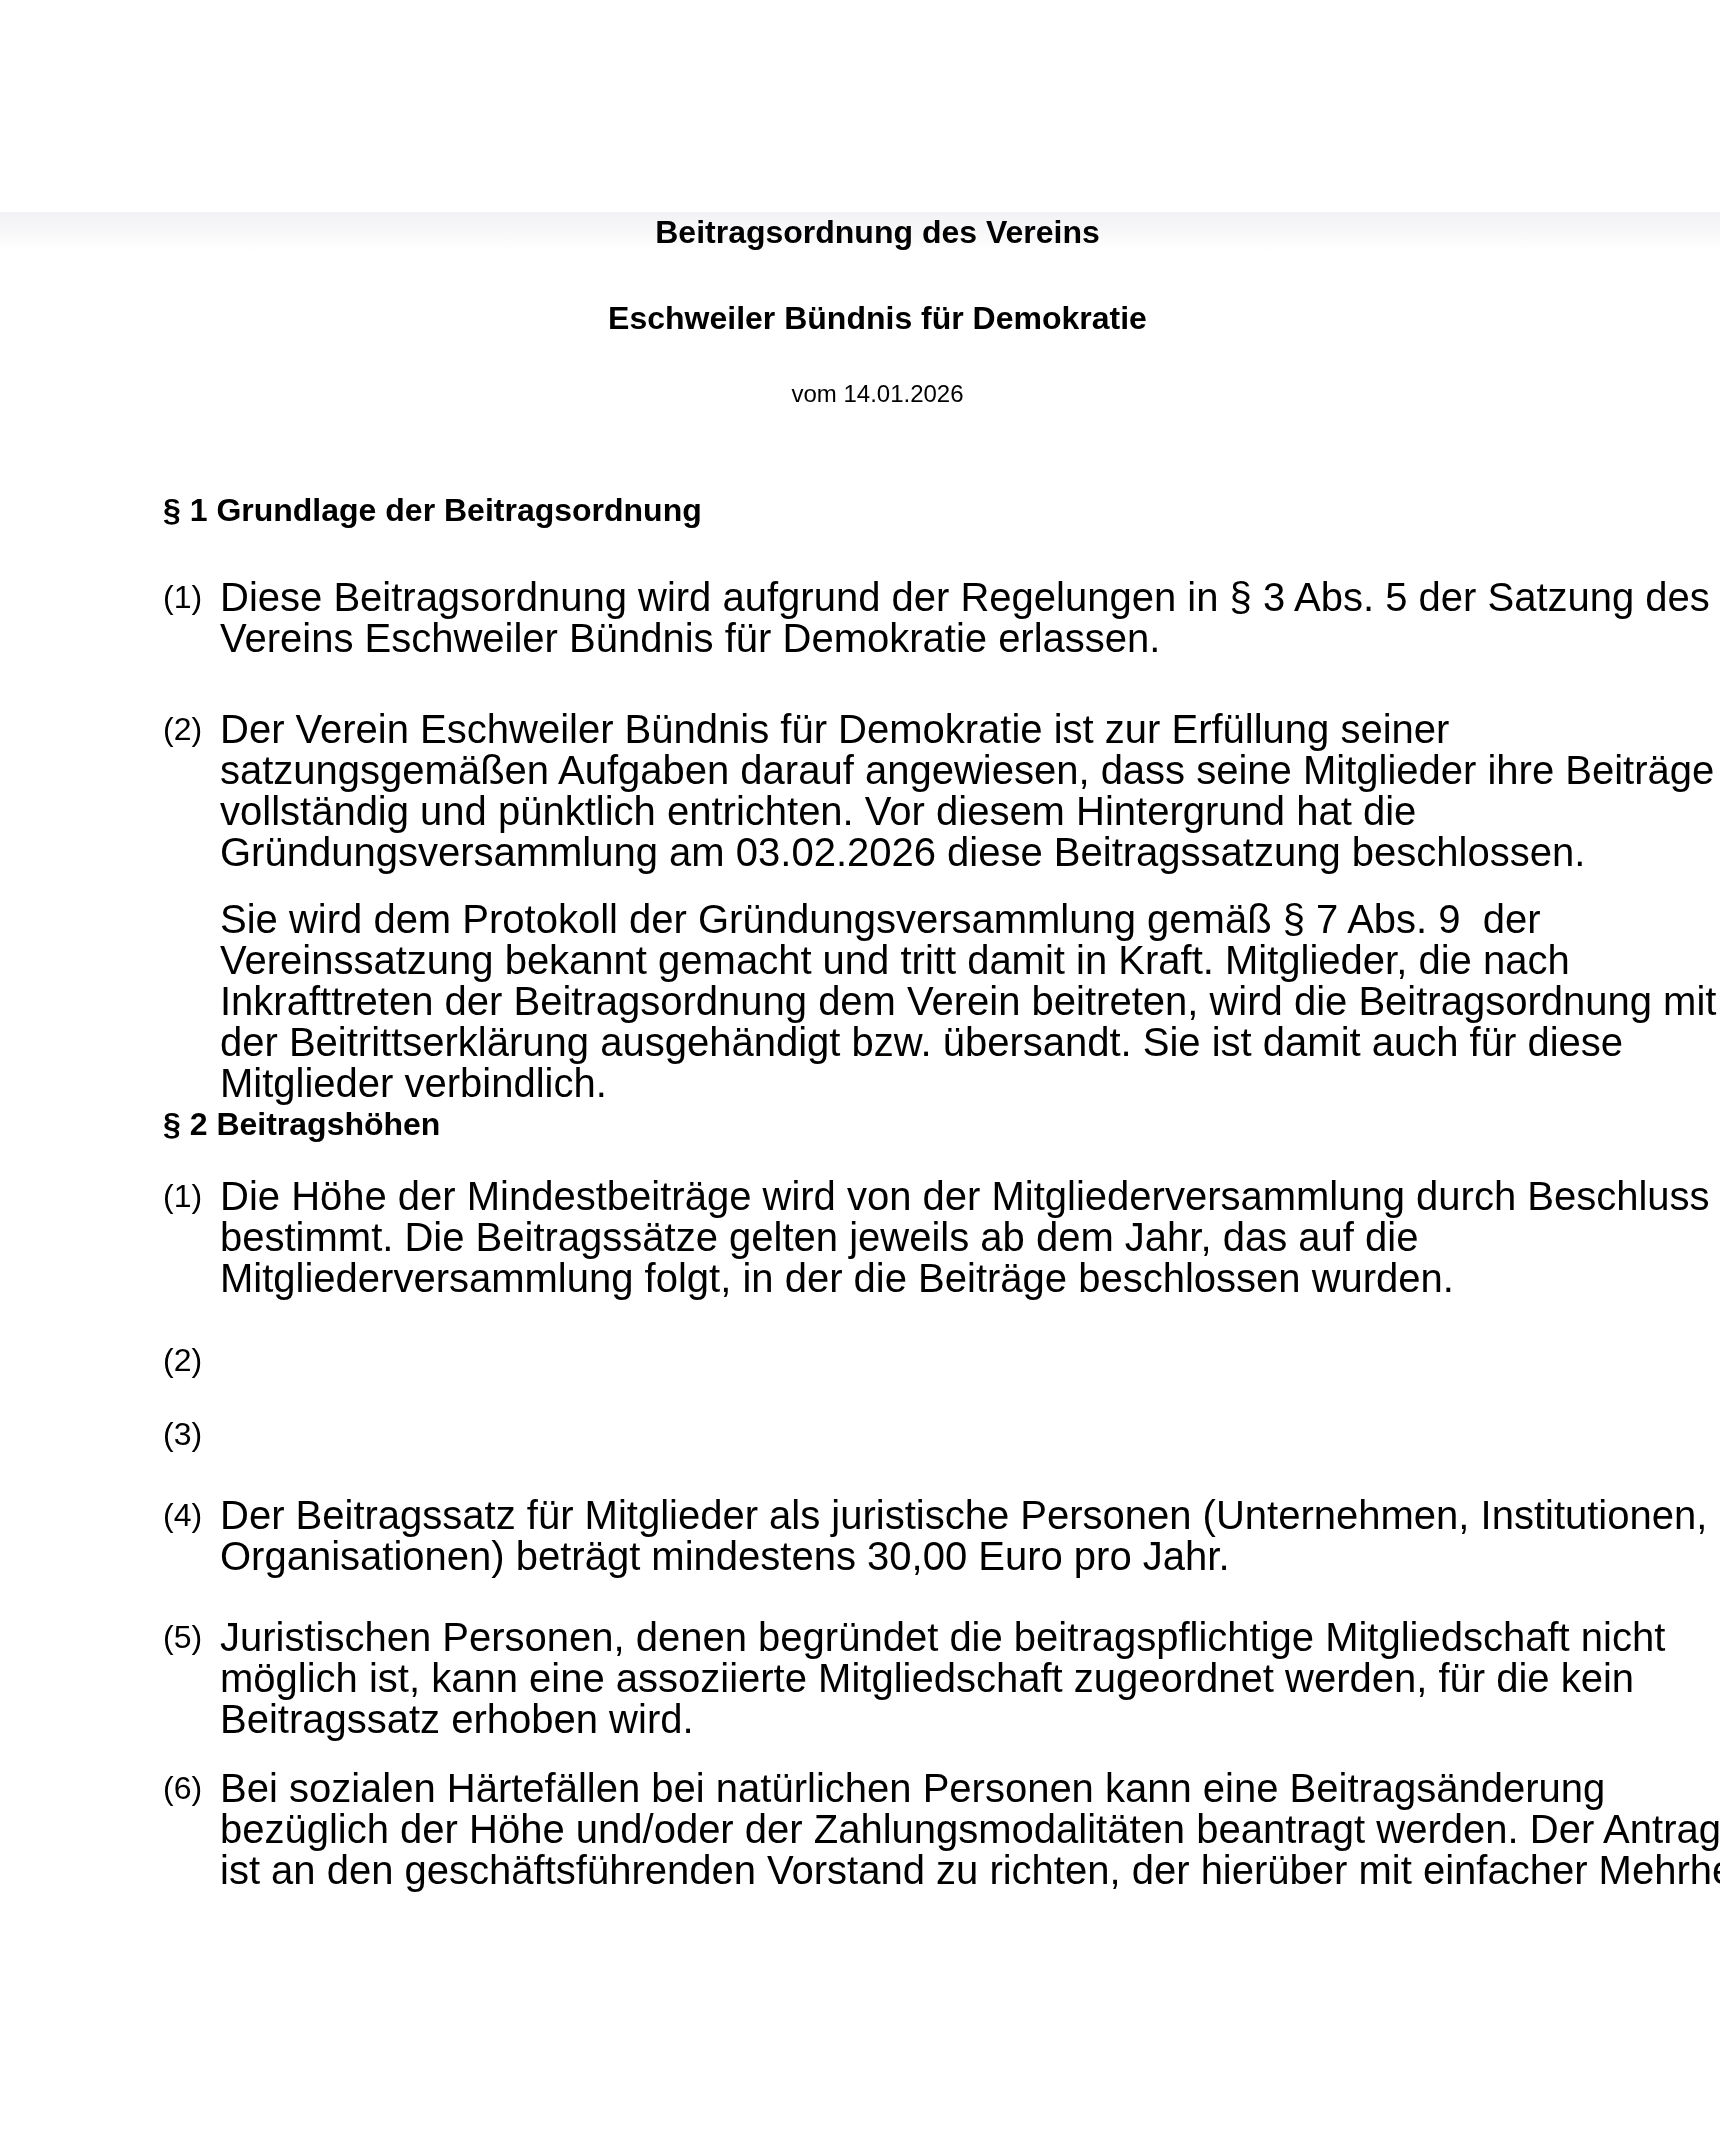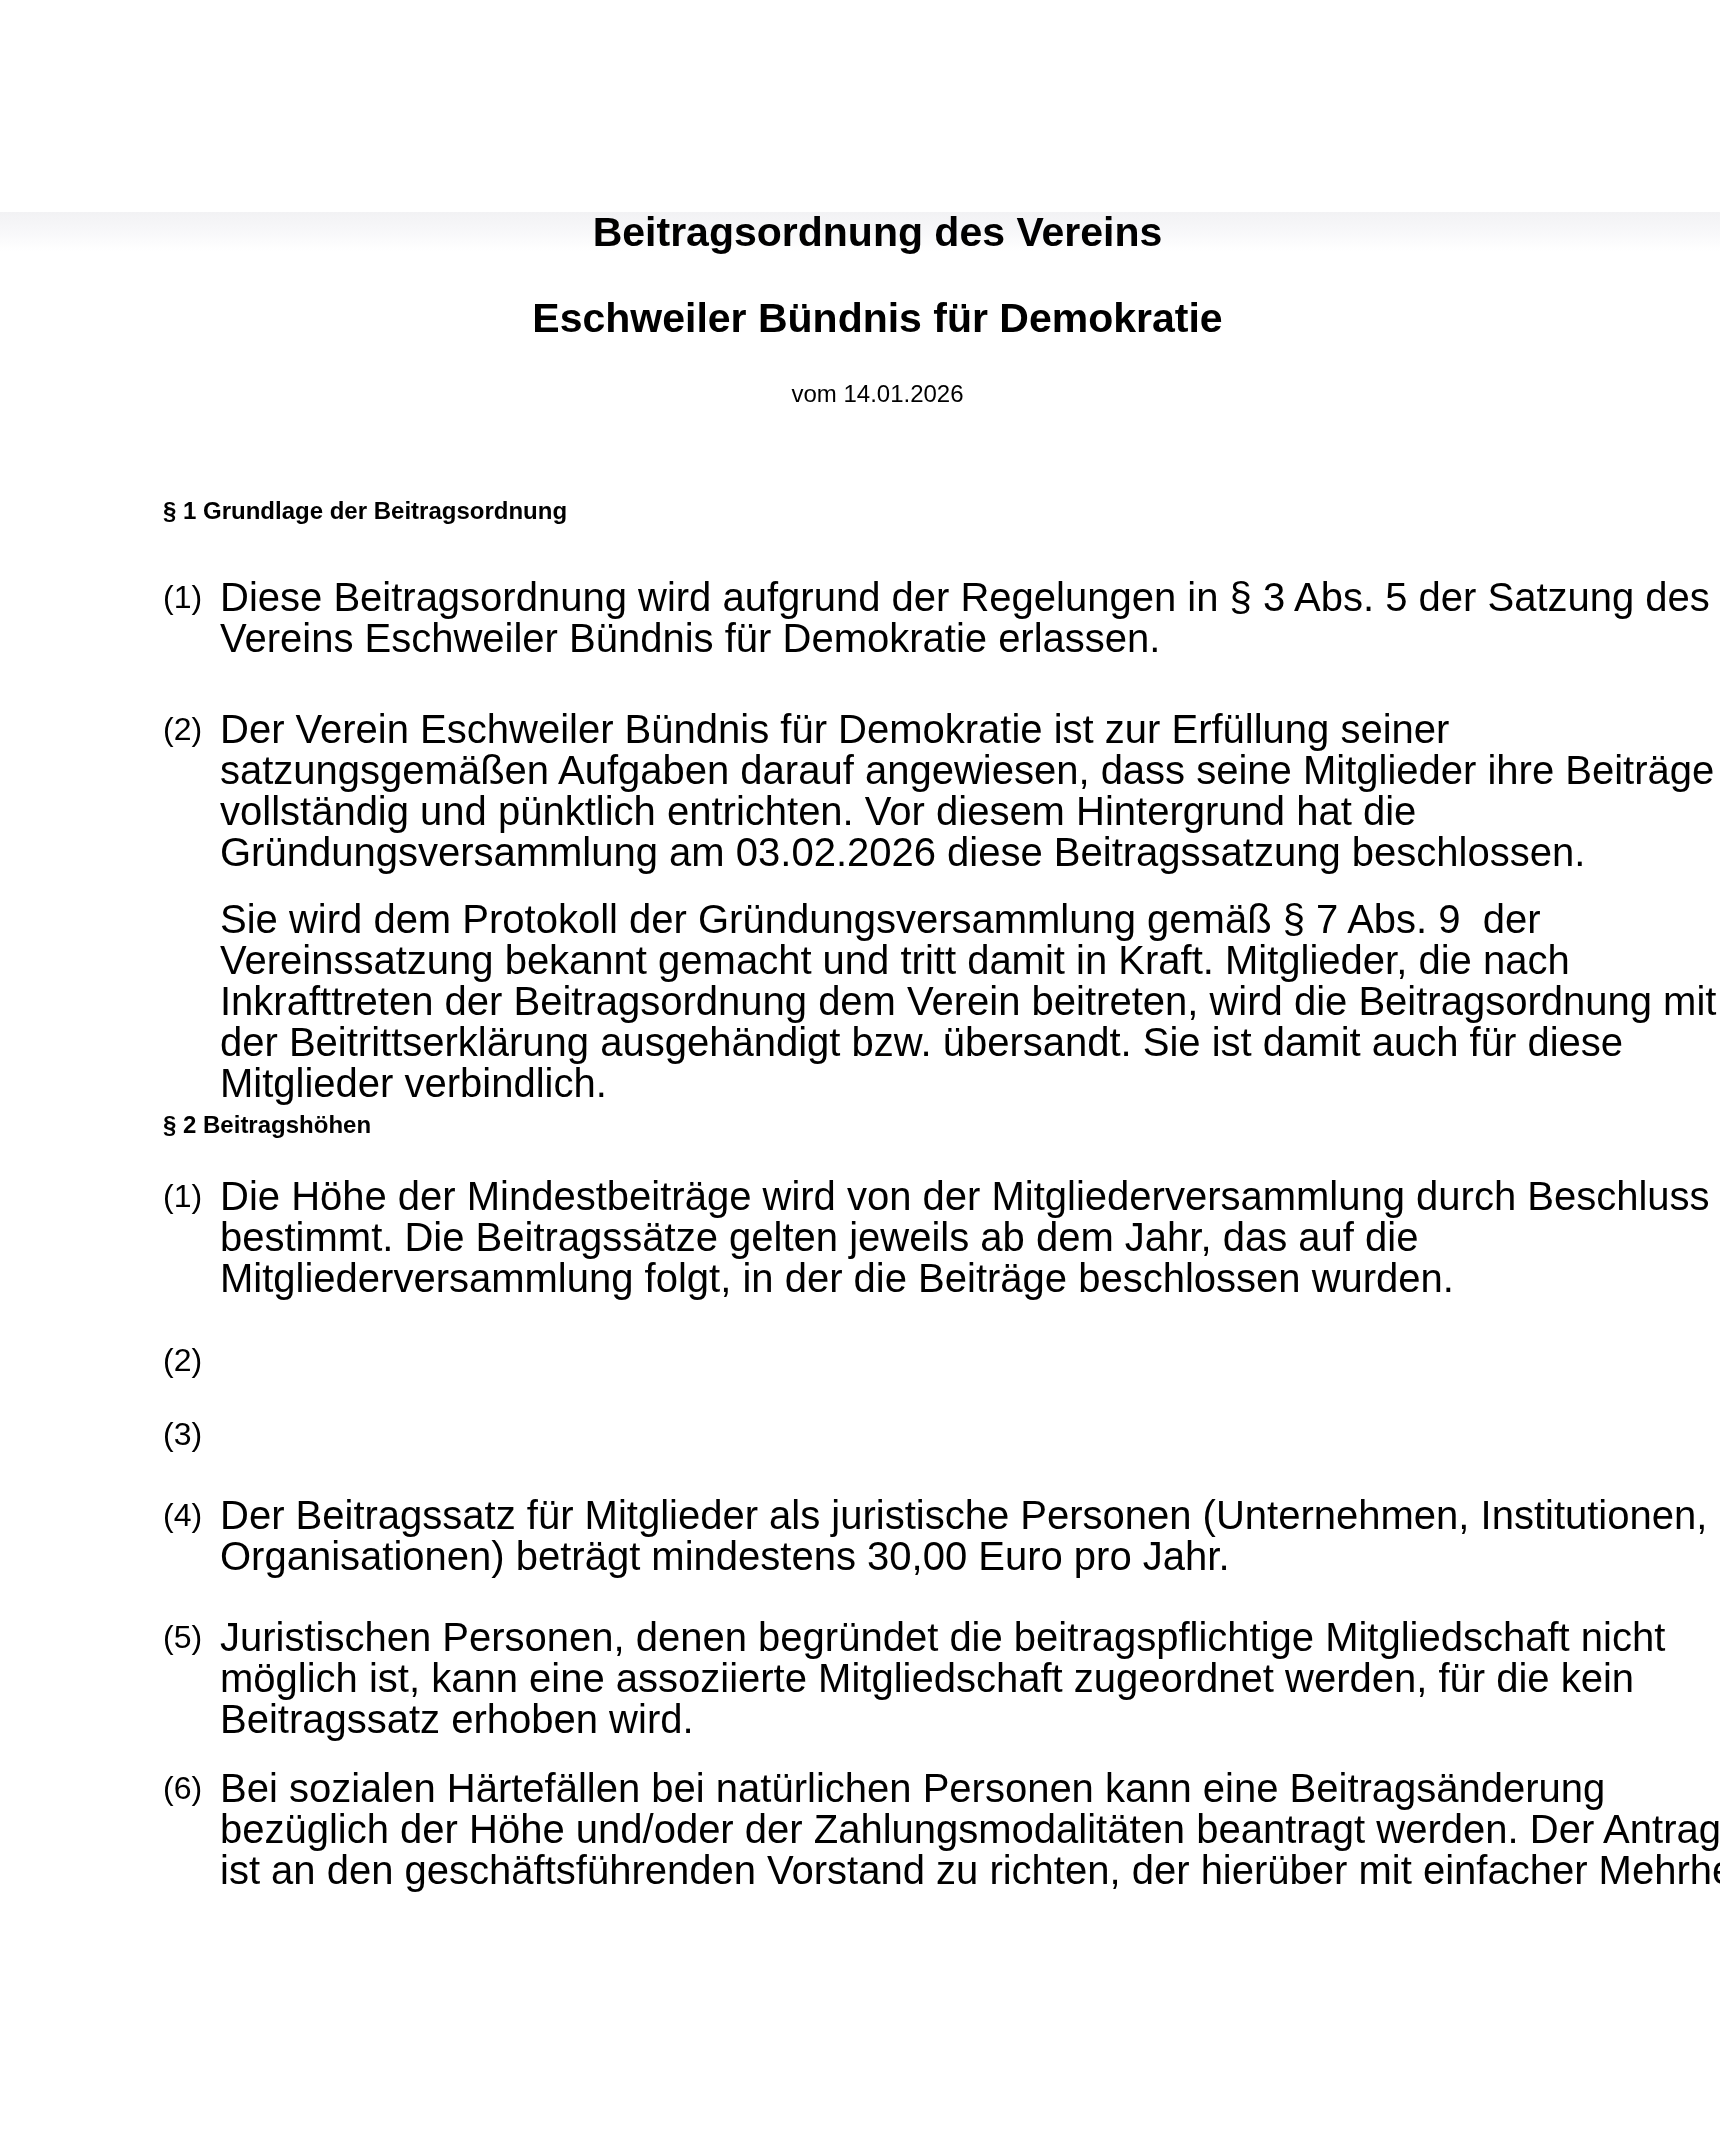--- a/index.html
+++ b/index.html
@@ -29,36 +29,36 @@
   }
   .content {
     position: relative;
   }
   .centered {
     margin-left: 163px;
     margin-right: 129px;
     text-align: center;
   }
   .title {
-    font-size: 41px;
+    font-size: 32px;
     line-height: 41px;
     font-weight: bold;
     white-space: pre;
   }
   .mt-title1 { margin-top: 212px; }
   .mt-title2 { margin-top: 45px; }
   .date {
     font-size: 24px;
     line-height: 41px;
     font-weight: normal;
     margin-top: 34px;
     white-space: pre;
   }
   .heading {
-    font-size: 24px;
+    font-size: 32px;
     line-height: 41px;
     font-weight: bold;
     margin: 0 0 0 163px;
     white-space: pre;
   }
   .h-s1 { margin-top: 76px; }
   .h-s2 { }
   .item {
     display: flex;
     margin-left: 163px;

